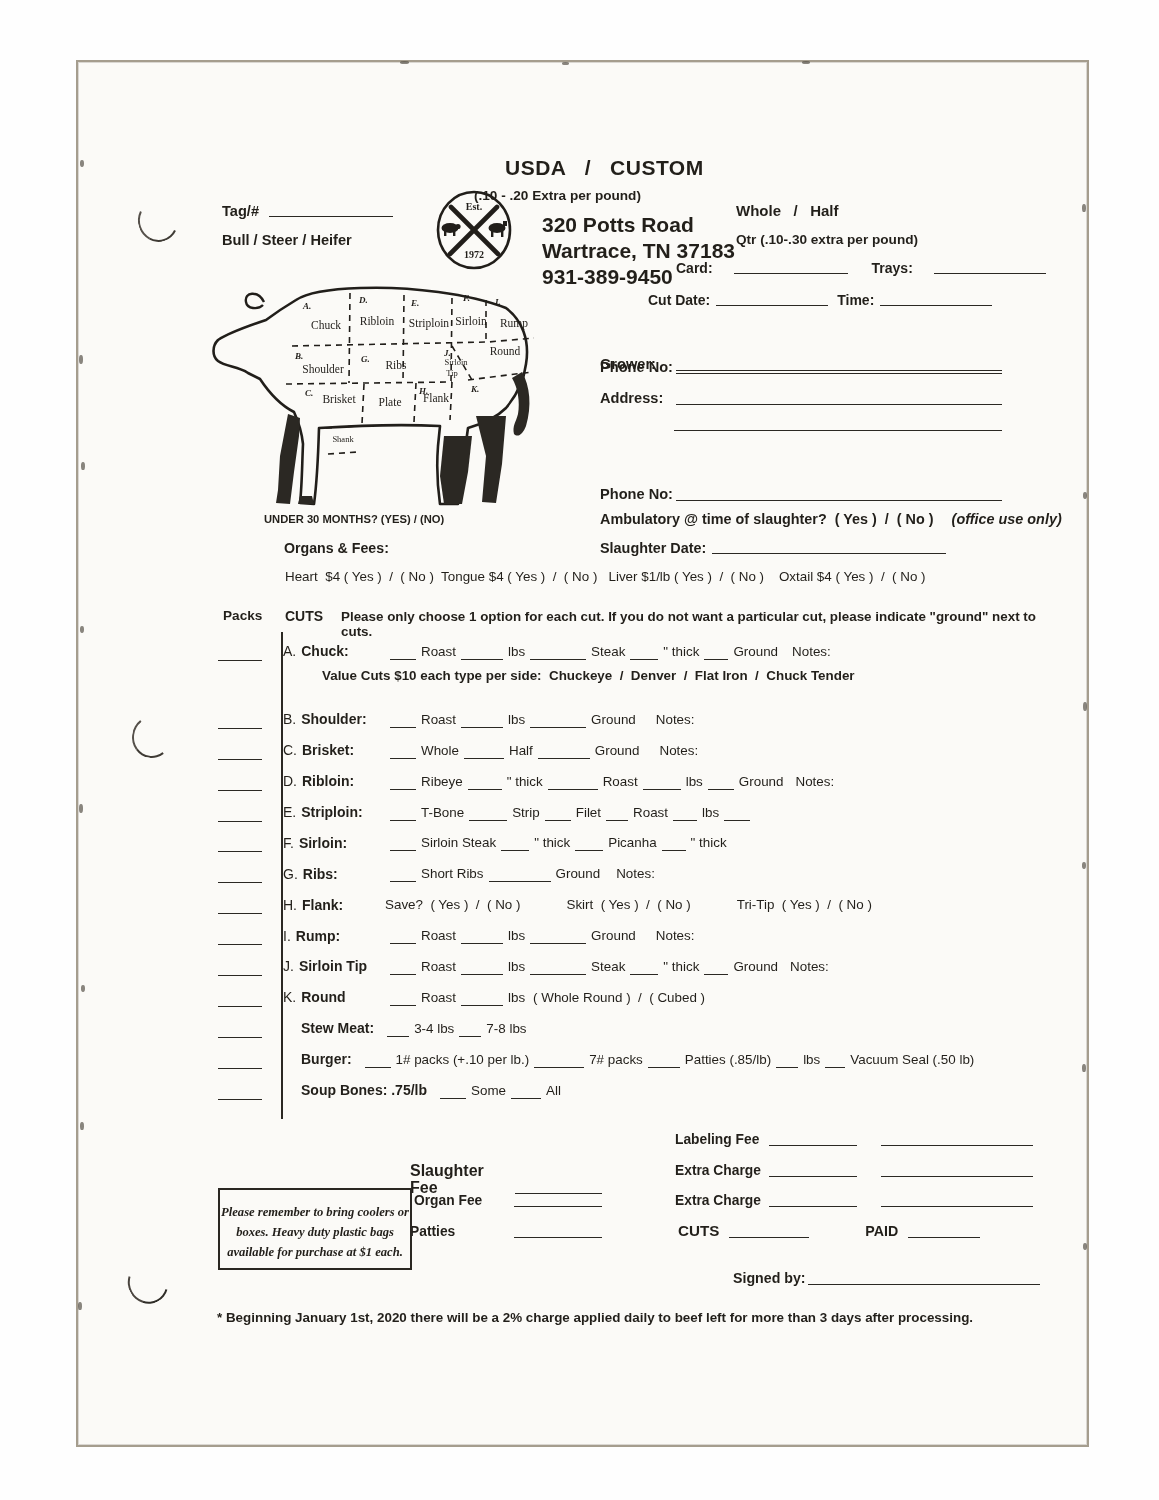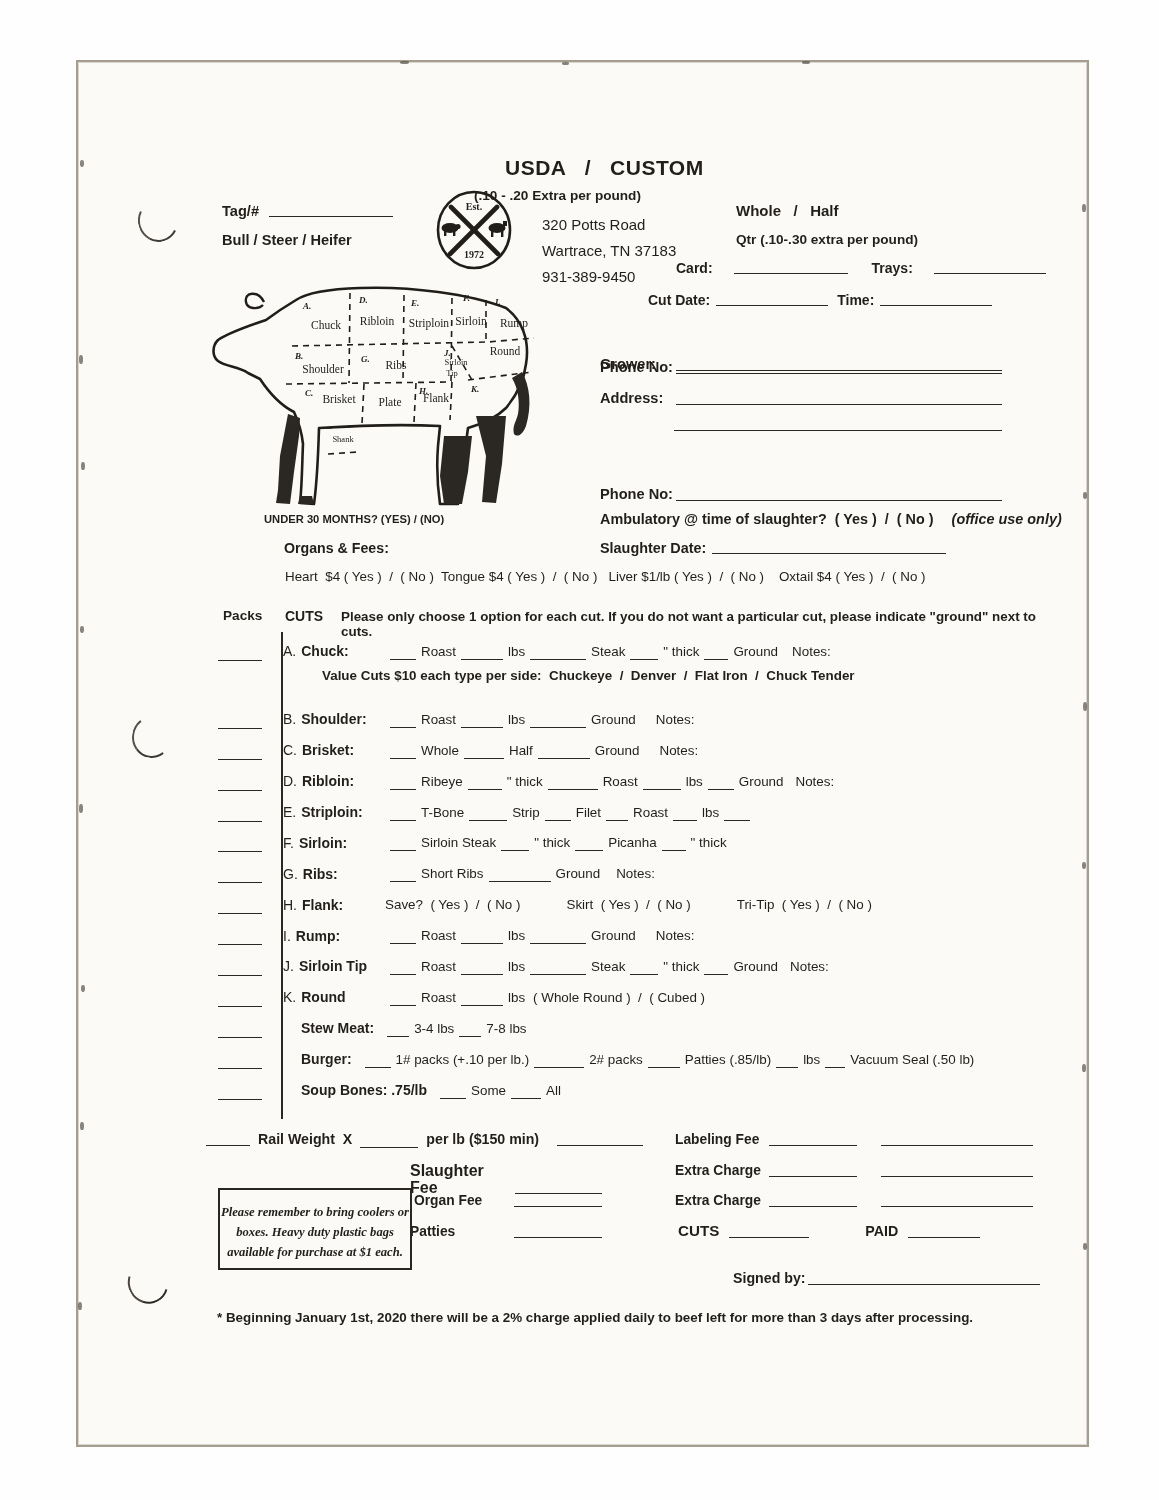--- a/index.html
+++ b/index.html
@@ -15,21 +15,21 @@
   .punch{position:absolute;width:36px;height:38px;border-radius:50%;border:2.4px solid transparent;}
   .punch.p1{border-bottom-color:#3f3b35;border-left-color:#55504a;transform:rotate(-18deg);}
   .punch.p2{border-bottom-color:#3f3b35;border-left-color:#55504a;transform:rotate(8deg);}
   .punch.p3{border-bottom-color:#2f2c27;border-left-color:#4a453f;transform:rotate(-28deg);}
   
   .blank{display:inline-block;height:0;border-bottom:1.7px solid #2b2823;transform:translateY(8px);margin:0 5px;}
   .gap{display:inline-block;height:1px;}
   
   .title{font-size:21px;font-weight:bold;letter-spacing:.5px;}
   .subtitle{font-size:13.6px;font-weight:bold;}
-  .addr{font-size:15px;font-weight:normal;line-height:26px;}
+  .addr{font-size:21px;font-weight:bold;line-height:26px;}
   .lab600{font-weight:bold;font-size:14px;}
   .flexrow{display:flex;align-items:flex-end;}
   .fblank{height:1px;border-bottom:1.7px solid #2b2823;margin-bottom:2px;}
   
   .inforow{display:flex;align-items:flex-end;width:402px;}
   .inforow .ilab{font-weight:bold;font-size:14.6px;line-height:18px;width:76px;flex:none;}
   .inforow .iblank{flex:1;height:1px;border-bottom:1.7px solid #2b2823;margin-bottom:2px;}
   
   .cuts-box{position:absolute;left:218px;top:636px;width:842px;}
   .cut-row{display:flex;align-items:center;height:30.9px;font-size:13.4px;}
@@ -411,47 +411,40 @@
         <span class="tok">7-8 lbs</span>
       </div>
       <div class="cut-row">
         <span class="packs-blank"></span>
         <span class="cut-title noletter">
           <span class="cut-name">Burger:</span>
         </span>
         <span class="blank" style="width: 26px;"></span>
         <span class="tok">1# packs (+.10 per lb.)</span>
         <span class="blank" style="width: 50px;"></span>
-        <span class="tok">2# packs</span>
+        <span class="tok">7# packs</span>
         <span class="blank" style="width: 32px;"></span>
         <span class="tok">Patties (.85/lb)</span>
         <span class="blank" style="width: 22px;"></span>
         <span class="tok">lbs</span>
         <span class="blank" style="width: 20px;"></span>
         <span class="tok">Vacuum Seal (.50 lb)</span>
       </div>
       <div class="cut-row">
         <span class="packs-blank"></span>
         <span class="cut-title noletter">
           <span class="cut-name">Soup Bones: .75/lb</span>
         </span>
         <span class="blank" style="width: 26px;"></span>
         <span class="tok">Some</span>
         <span class="blank" style="width: 30px;"></span>
         <span class="tok">All</span>
       </div>
     </div>
 
-  <div class="abs flexrow" style="left:206px;top:1131px;">
-    <span class="fblank" style="width:44px;margin-right:8px;"></span>
-    <span class="lab600 pre" style="font-size:14.2px;line-height:17px;">Rail Weight  X</span>
-    <span class="fblank" style="width:58px;margin:0 8px;"></span>
-    <span class="lab600" style="font-size:14.2px;line-height:17px;">per lb ($150 min)</span>
-    <span class="fblank" style="width:86px;margin-left:18px;"></span>
-  </div>
   <div class="abs flexrow" style="left:410px;top:1162px;width:192px;">
     <span class="lab600" style="font-size:16px;line-height:17px;">Slaughter Fee</span>
     <span class="fblank" style="width:88px;margin-left:auto;"></span>
   </div>
   <div class="abs flexrow" style="left:414px;top:1192px;width:188px;">
     <span class="lab600" style="font-size:13.8px;line-height:17px;">Organ Fee</span>
     <span class="fblank" style="width:88px;margin-left:auto;"></span>
   </div>
   <div class="abs flexrow" style="left:410px;top:1223px;width:192px;">
     <span class="lab600" style="font-size:13.8px;line-height:17px;">Patties</span>

